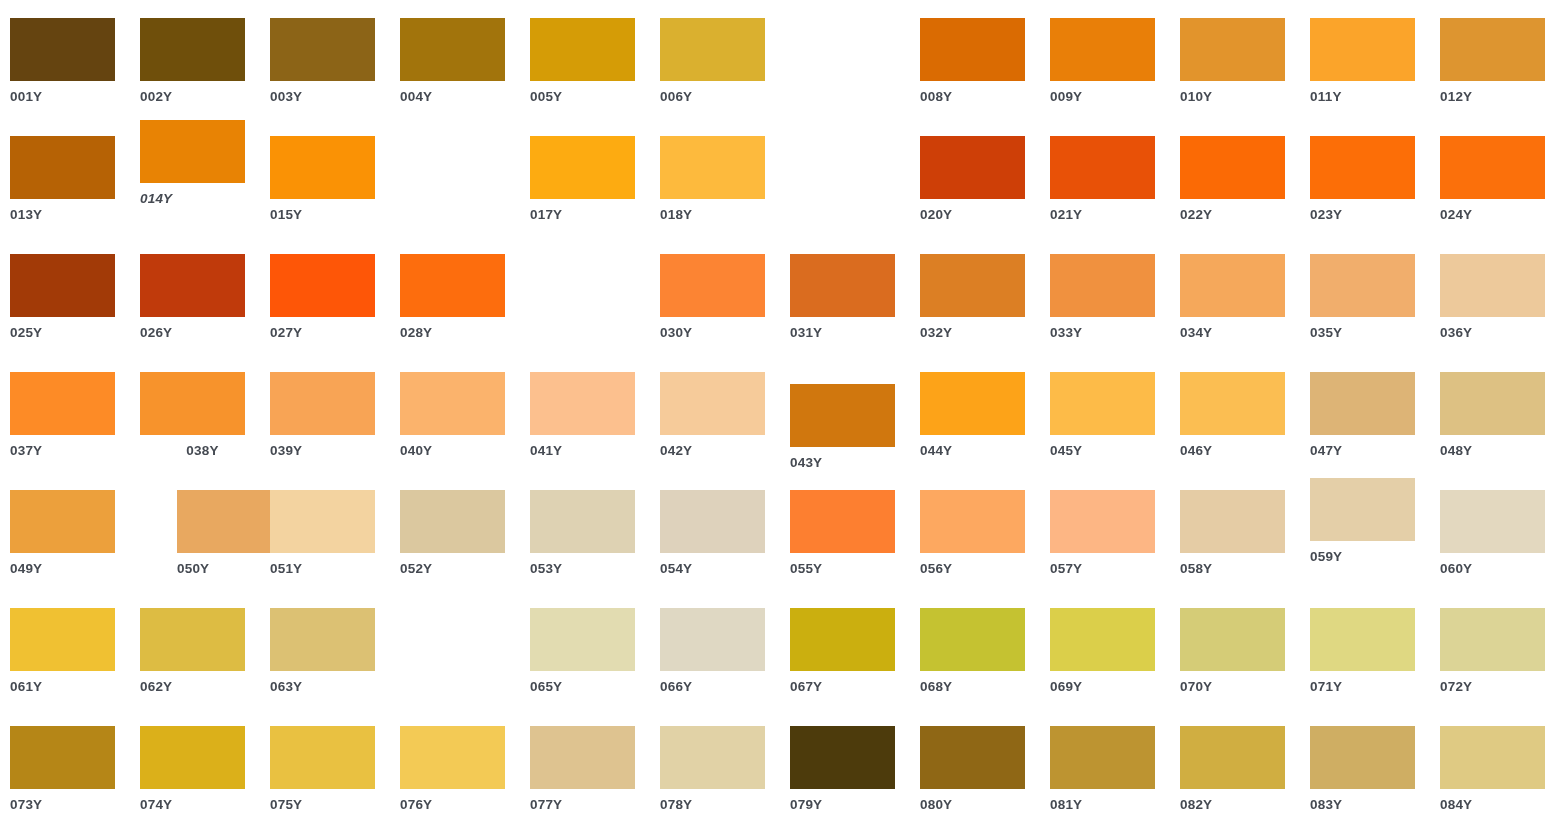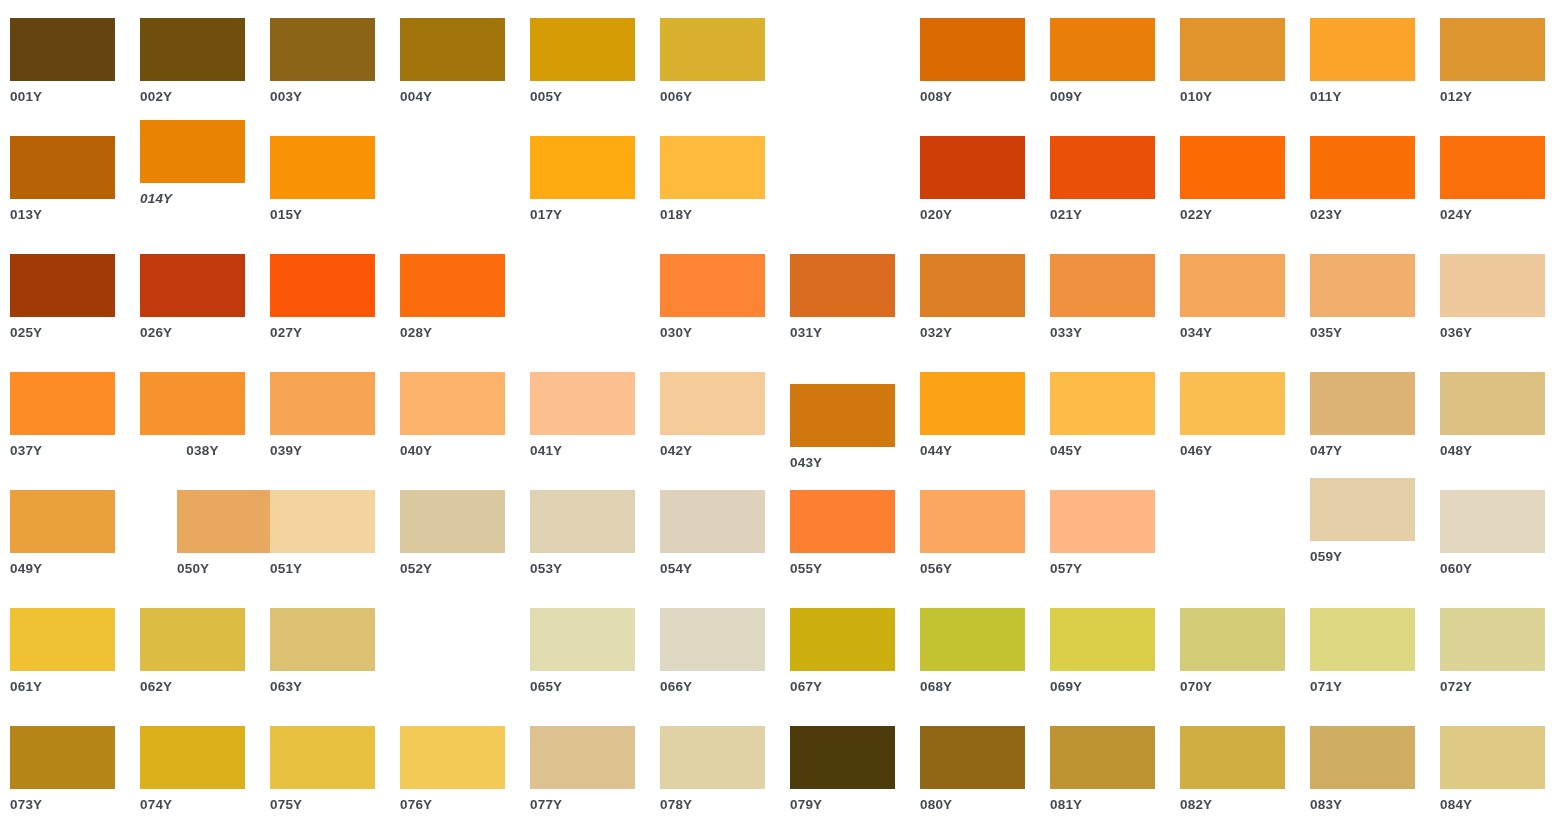--- a/index.html
+++ b/index.html
@@ -256,20 +256,24 @@
       <div class="swatch-label">055Y</div>
     </div>
     <div class="swatch-cell" style="left: 920px; top: 490px;">
       <div class="swatch-chip" style="background: rgb(253, 168, 96);"></div>
       <div class="swatch-label">056Y</div>
     </div>
     <div class="swatch-cell" style="left: 1050px; top: 490px;">
       <div class="swatch-chip" style="background: rgb(253, 182, 132);"></div>
       <div class="swatch-label">057Y</div>
     </div>
+    <div class="swatch-cell" style="left: 1180px; top: 490px;">
+      <div class="swatch-chip" style="background: rgb(229, 204, 165);"></div>
+      <div class="swatch-label">058Y</div>
+    </div>
     <div class="swatch-cell" style="left: 1310px; top: 478px;">
       <div class="swatch-chip" style="background: rgb(228, 207, 168);"></div>
       <div class="swatch-label">059Y</div>
     </div>
     <div class="swatch-cell" style="left: 1440px; top: 490px;">
       <div class="swatch-chip" style="background: rgb(227, 216, 191);"></div>
       <div class="swatch-label">060Y</div>
     </div>
     <div class="swatch-cell" style="left: 10px; top: 608px;">
       <div class="swatch-chip" style="background: rgb(240, 193, 50);"></div>

